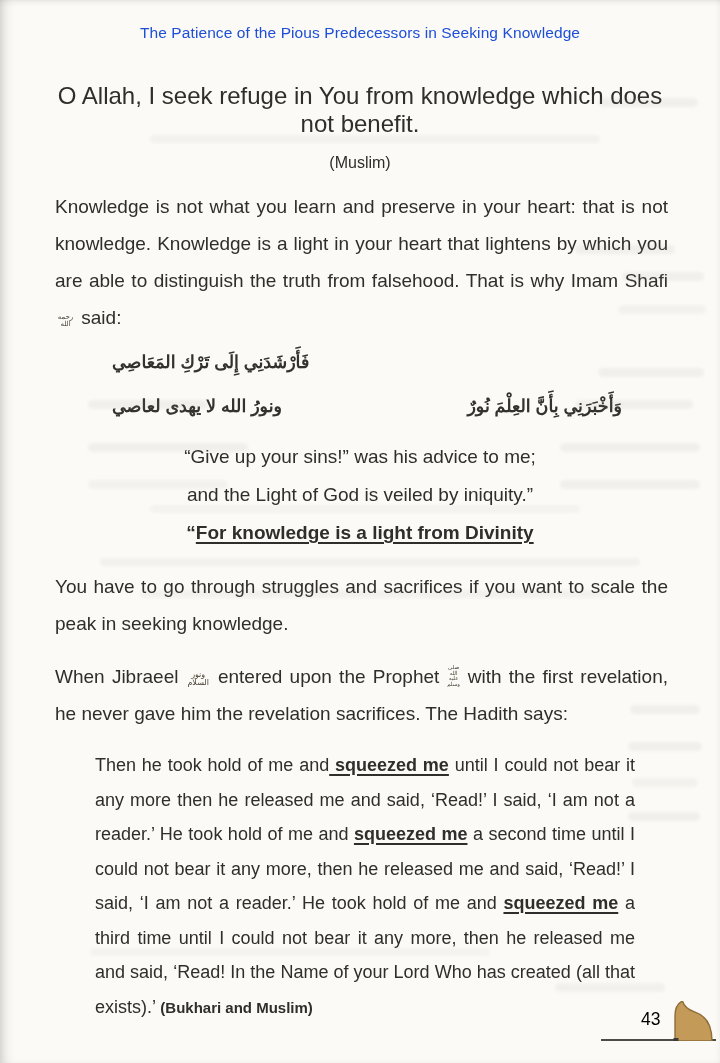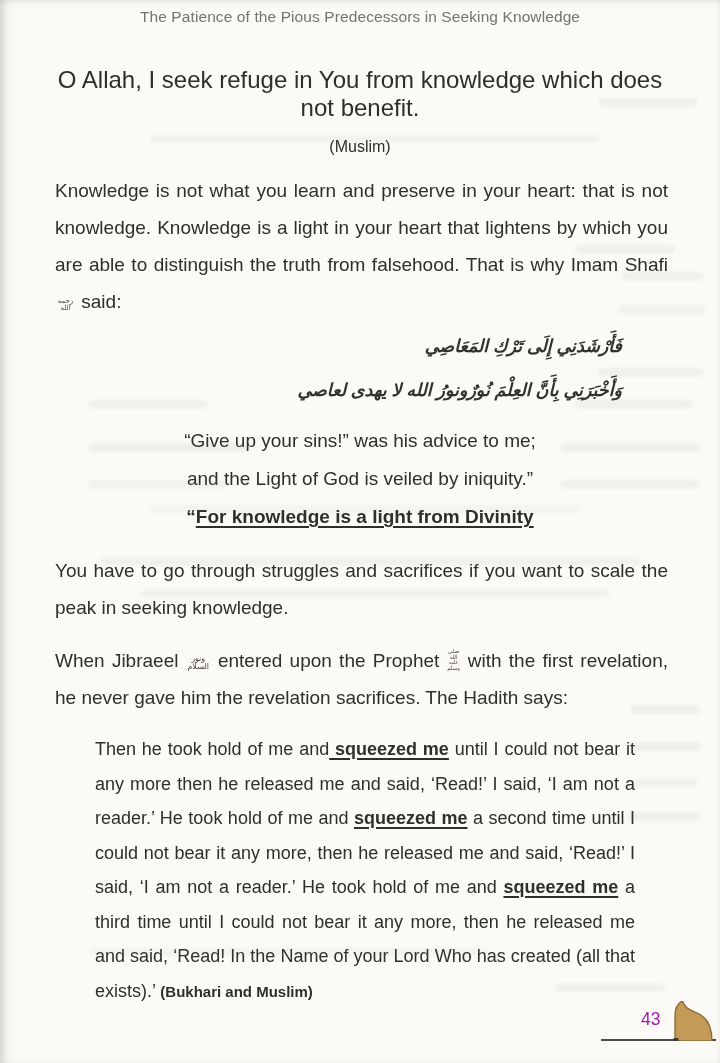--- a/index.html
+++ b/index.html
@@ -15,44 +15,43 @@
                inset -4px 0 10px -8px rgba(60,55,45,.2),
                inset 0 6px 10px -8px rgba(60,55,45,.2);
   }
   
   .bl{
     position:absolute;height:9px;border-radius:5px;
     background:#8f8a82;opacity:.09;filter:blur(1.6px);
     pointer-events:none;
   }
   header.running{
-    padding-top:8px;text-align:center;
-    font-size:15.5px;color:#737373;letter-spacing:.1px;
+    padding-top:24px;text-align:center;
+    font-size:15.5px;color:#1d4ed8;letter-spacing:.1px;
   }
   .dua{
     margin:40px 55px 0 55px;text-align:center;
     font-size:24px;
   }
   .dua-source{
     margin:16px 55px 0 55px;text-align:center;
     font-size:16px;
   }
   .para{
     margin:16px 52px 0 55px;
     font-size:19px;line-height:37px;
     text-align:justify;
   }
   .poem{
     margin:4px 98px 0 112px;
     font-size:17.5px;font-weight:700;color:#33322f;
   }
   .poem-row{
-    display:flex;justify-content:flex-end;align-items:baseline;
+    display:flex;justify-content:space-between;align-items:baseline;
     line-height:44px;
-    font-style:italic;
   }
   .hemistich{direction:rtl;white-space:nowrap;}
   .translation{
     margin:10px 55px 0 55px;text-align:center;
     font-size:19px;line-height:38px;
   }
   .quote{
     margin:16px 85px 0 95px;
     font-size:18px;line-height:34.5px;
     text-align:justify;
@@ -62,21 +61,21 @@
   .seg-small{font-size:15px;font-weight:bold;}
   .seg-ar1,.seg-ar2,.seg-ar3{
     display:inline-block;text-align:center;color:#4a4336;
     vertical-align:-3px;overflow:hidden;
   }
   .seg-ar1{font-size:7px;line-height:7px;width:21px;}
   .seg-ar2{font-size:8px;line-height:8px;width:25px;vertical-align:-4px;}
   .seg-ar3{font-size:5.5px;line-height:5.5px;width:14px;vertical-align:-4px;}
   .pagenum{
     position:absolute;left:641px;top:1009px;
-    font-size:17.5px;color:#a21caf;
+    font-size:17.5px;color:#000000;
   }
   .footer-rule{
     position:absolute;left:601px;top:1039px;width:115px;height:2px;
     background:#4c4b48;
   }
   .corner{position:absolute;left:671px;top:1001px;width:45px;height:40px;}
 </style>
 </head>
 <body>
 

